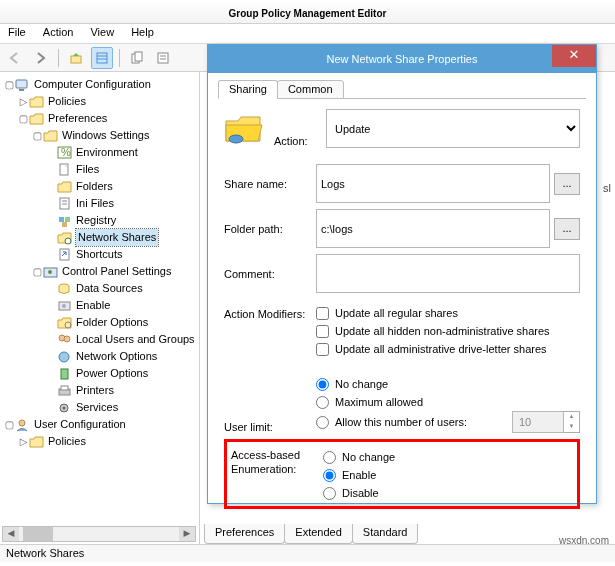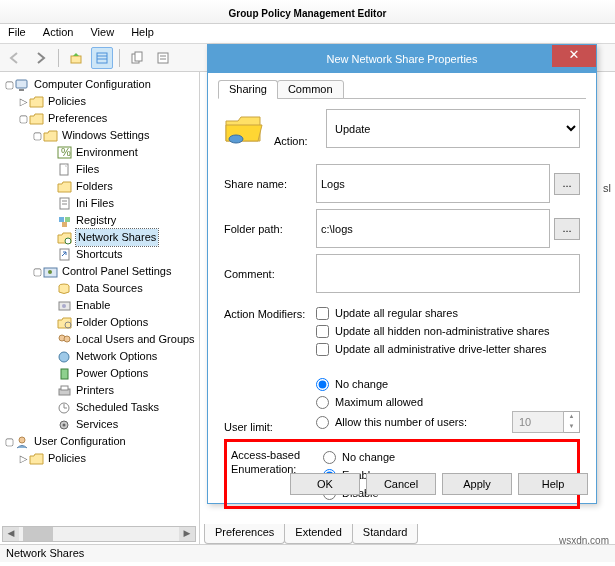--- a/index.html
+++ b/index.html
@@ -304,31 +304,20 @@
               <rect x="2" y="5" width="11" height="6" fill="#ccc" stroke="#888"></rect>
               <rect x="4" y="2" width="7" height="4" fill="#fff" stroke="#888"></rect>
             </svg>
           </span>
           <span class="lbl">Printers</span>
         </div>
       <div class="node d3">
           <span class="tw"></span>
           <span class="ic">
             <svg width="16" height="14">
-              <circle cx="7" cy="7" r="5" fill="#fff" stroke="#888"></circle>
-              <line x1="7" y1="7" x2="7" y2="3" stroke="#888"></line>
-              <line x1="7" y1="7" x2="10" y2="7" stroke="#888"></line>
-            </svg>
-          </span>
-          <span class="lbl">Scheduled Tasks</span>
-        </div>
-      <div class="node d3">
-          <span class="tw"></span>
-          <span class="ic">
-            <svg width="16" height="14">
               <circle cx="7" cy="7" r="4" fill="#ccc" stroke="#666"></circle>
               <circle cx="7" cy="7" r="1.5" fill="#666"></circle>
             </svg>
           </span>
           <span class="lbl">Services</span>
         </div>
       <div class="node">
           <span class="tw">▢</span>
           <span class="ic">
             <svg width="16" height="14">
@@ -470,20 +459,14 @@
               </label>
             <label class="radio">
                 <input type="radio" name="abe" style="">
                 <span>Disable</span>
               </label>
           </div>
         </div>
       </div>
     </div>
 
-    <div class="dlg-buttons">
-      <div class="pbtn">OK</div>
-      <div class="pbtn">Cancel</div>
-      <div class="pbtn">Apply</div>
-      <div class="pbtn">Help</div>
-    </div>
   </div>
 </div>
 
 </body></html>

